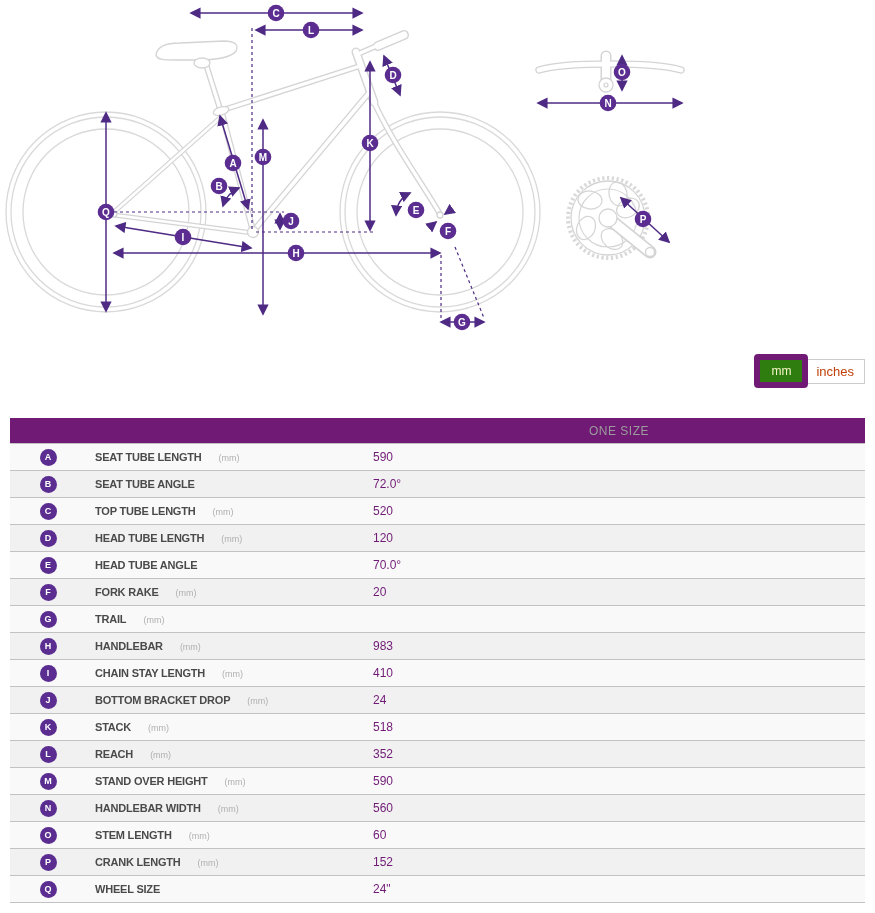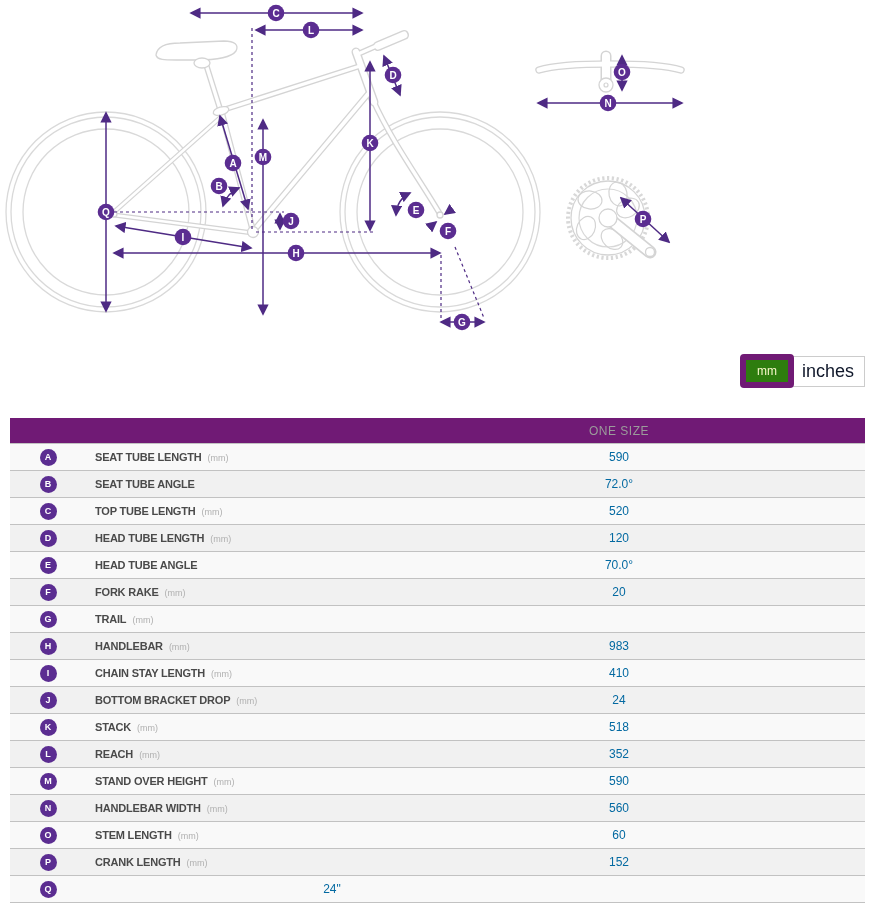--- a/index.html
+++ b/index.html
@@ -9,37 +9,37 @@
   
   #geo-svg{position:absolute;top:0;left:0;}
   .badge-letter{font-family:"Liberation Sans",sans-serif;font-size:10px;font-weight:bold;
                 fill:#fff;text-anchor:middle;}
 
   
   #unit-toggle{position:absolute;top:354px;right:10px;display:flex;align-items:center;}
   #btn-mm{background:#2e7d0e;color:#f7f6c8;border:6px solid #701a75;border-radius:4px;
           font-size:12px;padding:4px 11px;cursor:pointer;z-index:2;
           font-family:"Liberation Sans",sans-serif;}
-  #btn-inches{background:#fff;color:#0f172a;border:1px solid #ccc;font-size:18px;
+  #btn-inches{background:#fff;color:#c2410c;border:1px solid #ccc;font-size:13px;
           padding:4px 10px;margin-left:-3px;cursor:pointer;
           font-family:"Liberation Sans",sans-serif;}
 
   
   #geo-table{position:absolute;top:418px;left:10px;width:855px;border-bottom:1px solid #c2c2c2;}
   .thead{display:flex;align-items:center;height:25px;background:#701a75;}
   .row{display:flex;align-items:center;height:26px;border-top:1px solid #c2c2c2;}
   .rows .row:nth-child(odd){background:#f9f9f9;}
   .rows .row:nth-child(even){background:#f1f1f1;}
   .badge-cell{width:76px;display:flex;justify-content:center;flex-shrink:0;}
   .tbadge{width:17px;height:17px;border-radius:50%;background:#5b2d91;color:#fff;
           font-size:9px;font-weight:bold;display:flex;align-items:center;justify-content:center;}
   .label-cell{flex:1;padding-left:9px;font-size:11px;font-weight:bold;color:#4a4a4a;
           letter-spacing:-0.2px;white-space:nowrap;}
-  .label-cell .unit{font-weight:normal;font-size:9px;color:#b0b0b0;margin-left:6px;letter-spacing:0;}
-  .value-cell{width:492px;text-align:center;font-size:12px;color:#0369a1;flex-shrink:0;}
+  .label-cell .unit{font-weight:normal;font-size:9px;color:#b0b0b0;margin-left:17px;letter-spacing:0;}
+  .value-cell{width:492px;text-align:left;font-size:12px;color:#701a75;flex-shrink:0;}
   .head-spacer{flex:1;}
   .size-header{width:492px;text-align:center;font-size:12px;color:#9b9b9b;letter-spacing:0.5px;}
 </style>
 </head>
 <body>
 
 <div id="page">
 
   <svg id="geo-svg" width="875" height="345" viewBox="0 0 875 345">
     <defs>
@@ -342,18 +342,19 @@
           <div class="badge-cell">
             <span class="tbadge">P</span>
           </div>
           <div class="label-cell"><span>CRANK LENGTH</span><span class="unit">(mm)</span></div>
           <div class="value-cell">152</div>
         </div>
       <div class="row">
           <div class="badge-cell">
             <span class="tbadge">Q</span>
           </div>
+          <div class="label-cell"><span>WHEEL SIZE</span><span class="unit"></span></div>
           <div class="value-cell">24"</div>
         </div>
     </div>
   </div>
 
 </div>
 
 </body></html>

